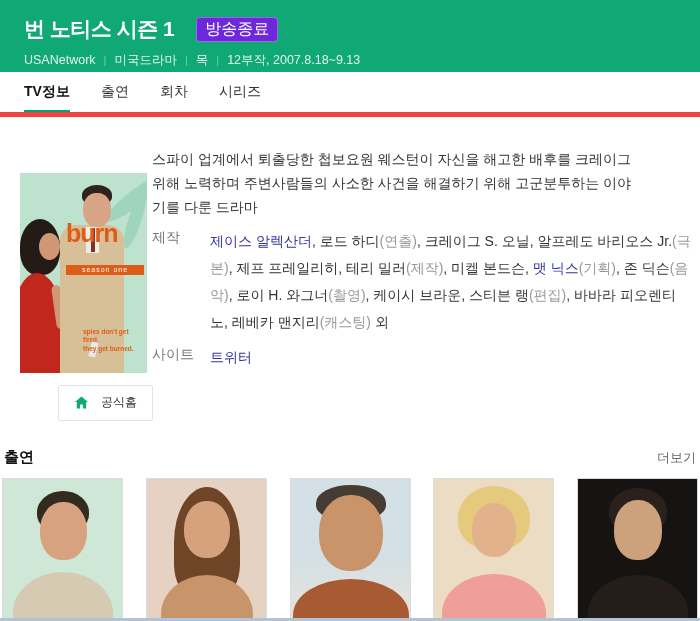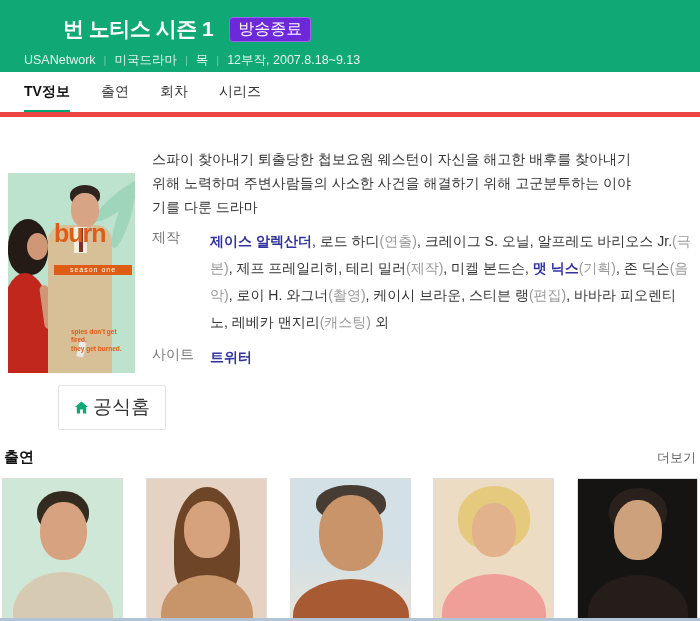--- a/index.html
+++ b/index.html
@@ -2,36 +2,36 @@
 <html><head>
 <meta charset="utf-8">
 <style>
   * { margin:0; padding:0; box-sizing:border-box; }
   html,body { width:700px; height:621px; overflow:hidden; background:#fff;
               font-family:"Liberation Sans","DejaVu Sans",sans-serif; }
   body { position:relative; }
 
   
   .hero { background:#10a874; height:72px; padding:15px 0 0 24px; }
-  .hero-title-row { display:flex; align-items:center; gap:16px;margin-left:39px; }
+  .hero-title-row { display:flex; align-items:center; gap:22px; }
   .hero-title { color:#fff; font-size:21px; font-weight:bold; letter-spacing:-0.5px; }
   .status-badge { background:#6d28d9; border:1px solid rgba(255,255,255,0.30); color:#fff;
                   font-size:16px; padding:3px 8px 4px; border-radius:4px; line-height:1; }
   .hero-meta { margin-top:9px; font-size:12.5px; color:rgba(255,255,255,0.88); }
   .hero-meta .sep { color:rgba(255,255,255,0.40); margin:0 8px; font-size:11px; }
 
   
   .tabbar { height:45px; border-bottom:5px solid #ef4444; padding-left:24px; display:flex; align-items:stretch; }
   .tab { font-size:14px; color:#333; margin-right:31px; display:flex; align-items:center; cursor:pointer;
          border-bottom:2px solid transparent; padding-top:2px; }
   .tab.active { color:#111; font-weight:bold; border-bottom-color:#00a572; }
 
   
   .info-section { position:relative; height:288px; }
-  .poster { position:absolute; left:8px; top:26px; width:127px; height:200px; overflow:hidden;
+  .poster { position:absolute; left:20px; top:26px; width:127px; height:200px; overflow:hidden;
             background:#bde2cd; cursor:pointer; }
   .palm1,.palm2 { position:absolute; background:#9fd5ba; border-radius:50%; }
   .palm1 { width:70px; height:16px; right:-22px; top:18px; transform:rotate(-38deg); }
   .palm2 { width:60px; height:13px; right:-18px; top:40px; transform:rotate(-72deg); }
   .man-hair  { position:absolute; left:62px; top:12px; width:30px; height:20px; background:#2e241d; border-radius:50% 50% 40% 40%; }
   .man-face  { position:absolute; left:63px; top:20px; width:28px; height:34px; background:#d7a585; border-radius:46%; }
   .man-suit  { position:absolute; left:40px; top:52px; width:64px; height:150px; background:#d7bf98; border-radius:16px 16px 0 0; }
   .man-shirt { position:absolute; left:66px; top:54px; width:13px; height:26px; background:#f1ece0; }
   .man-tie   { position:absolute; left:71px; top:55px; width:4px;  height:24px; background:#7a3326; }
   .wom-hair  { position:absolute; left:0px;  top:46px; width:40px; height:56px; background:#241a16; border-radius:50% 50% 42% 42%; }
@@ -44,27 +44,27 @@
   .poster-season { position:absolute; left:46px; top:92px; width:78px; height:10px; background:#dd5d17;
                    color:#fff; font-size:7px; text-align:center; line-height:10px; letter-spacing:1px; }
   .poster-tagline { position:absolute; right:4px; top:155px; width:60px; text-align:left;
                     color:#dd5d17; font-size:6.5px; font-weight:bold; line-height:1.3; }
 
   .info-rows { margin:30px 8px 0 152px; }
   .info-row { display:flex; margin-bottom:9px; }
   .info-label { width:58px; flex-shrink:0; font-size:14px; color:#757575; padding-top:1px; }
   .info-value { flex:1; font-size:14px; color:#333; line-height:24px; max-width:484px; }
   .info-value.prod { line-height:27px; }
-  .seg-link, a.plain-link { color:#3233a0; font-weight:bold; text-decoration:none; cursor:pointer; }
+  .seg-link, a.plain-link { color:#3233a0; font-weight:normal; text-decoration:none; cursor:pointer; }
   .seg-note { color:#999; }
   .seg-text { color:#333; }
 
-  .official-btn { display:inline-flex; align-items:center; gap:4px; margin:7px 0 0 58px;
+  .official-btn { display:inline-flex; align-items:center; gap:12px; margin:7px 0 0 58px;
                   background:#fff; border:1px solid #e3e3e3; border-radius:2px;
-                  padding:8px 15px 9px; font-size:19px; color:#333; cursor:pointer; }
+                  padding:8px 15px 9px; font-size:12px; color:#333; cursor:pointer; }
   .official-btn svg { display:block; }
 
   
   .cast-section { padding:0 2px; margin-top:13px; }
   .cast-head { display:flex; justify-content:space-between; align-items:center; padding:0 2px; }
   .cast-heading { font-size:15px; font-weight:bold; color:#111; }
   .more-link { font-size:13px; color:#666; cursor:pointer; }
   .cast-grid { display:flex; justify-content:space-between; margin-top:11px; }
   .cast-card { width:121px; }
   .cast-photo { position:relative; width:121px; height:141px; border:1px solid #ddd; overflow:hidden; cursor:pointer; }
@@ -135,21 +135,21 @@
     <span class="man-hair"></span>
     <span class="man-face"></span>
     <span class="gun"></span>
     <div class="poster-title"><span>burn</span><br></div>
     <div class="poster-season">season one</div>
     <div class="poster-tagline"><span>spies don't get fired,</span><br><span>they get burned.</span></div>
   </div>
 
   <div class="info-rows">
     <div class="info-row">
-      <div class="info-value">스파이 찾아내기 퇴출당한 첩보요원 웨스턴이 자신을 해고한 배후를 찾아내기 위해 노력하며 주변사람들의 사소한 사건을 해결하기 위해 고군분투하는 이야기를 다룬 드라마</div>
+      <div class="info-value">스파이 업계에서 퇴출당한 첩보요원 웨스턴이 자신을 해고한 배후를 크레이그 위해 노력하며 주변사람들의 사소한 사건을 해결하기 위해 고군분투하는 이야기를 다룬 드라마</div>
     </div>
     <div class="info-row">
       <div class="info-label">제작</div>
       <div class="info-value prod"><a class="seg-link">제이스 알렉산더</a><span class="seg-text">, 로드 하디</span><span class="seg-note">(연출)</span><span class="seg-text">, 크레이그 S. 오닐, 알프레도 바리오스 Jr.</span><span class="seg-note">(극본)</span><span class="seg-text">, 제프 프레일리히, 테리 밀러</span><span class="seg-note">(제작)</span><span class="seg-text">, 미켈 본드슨, </span><a class="seg-link">맷 닉스</a><span class="seg-note">(기획)</span><span class="seg-text">, 존 딕슨</span><span class="seg-note">(음악)</span><span class="seg-text">, 로이 H. 와그너</span><span class="seg-note">(촬영)</span><span class="seg-text">, 케이시 브라운, 스티븐 랭</span><span class="seg-note">(편집)</span><span class="seg-text">, 바바라 피오렌티노, 레베카 맨지리</span><span class="seg-note">(캐스팅)</span><span class="seg-text"> 외</span></div>
     </div>
     <div class="info-row">
       <div class="info-label">사이트</div>
       <div class="info-value"><a class="plain-link">트위터</a></div>
     </div>
   </div>

